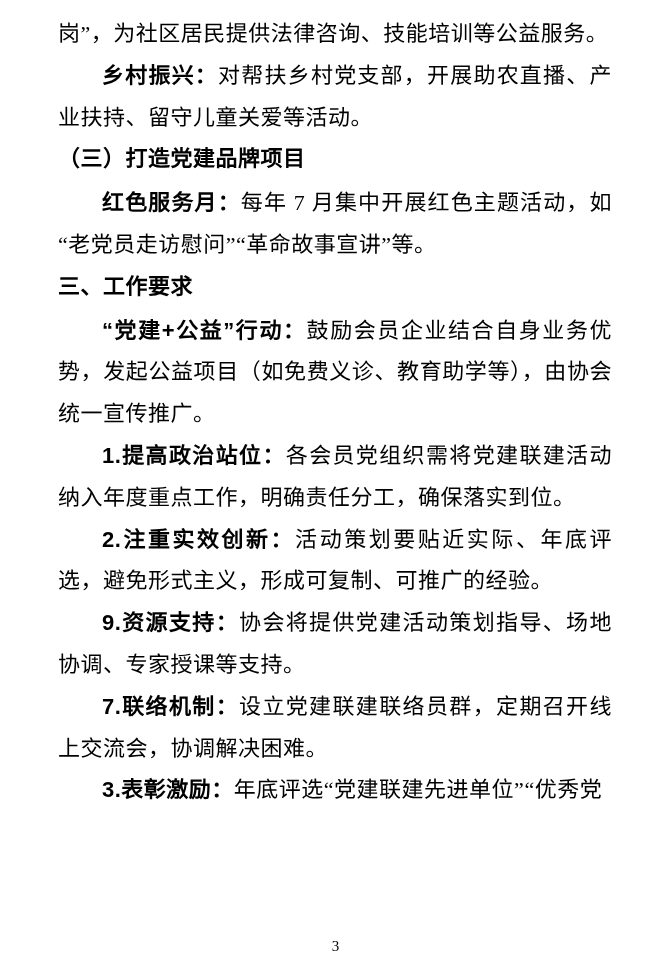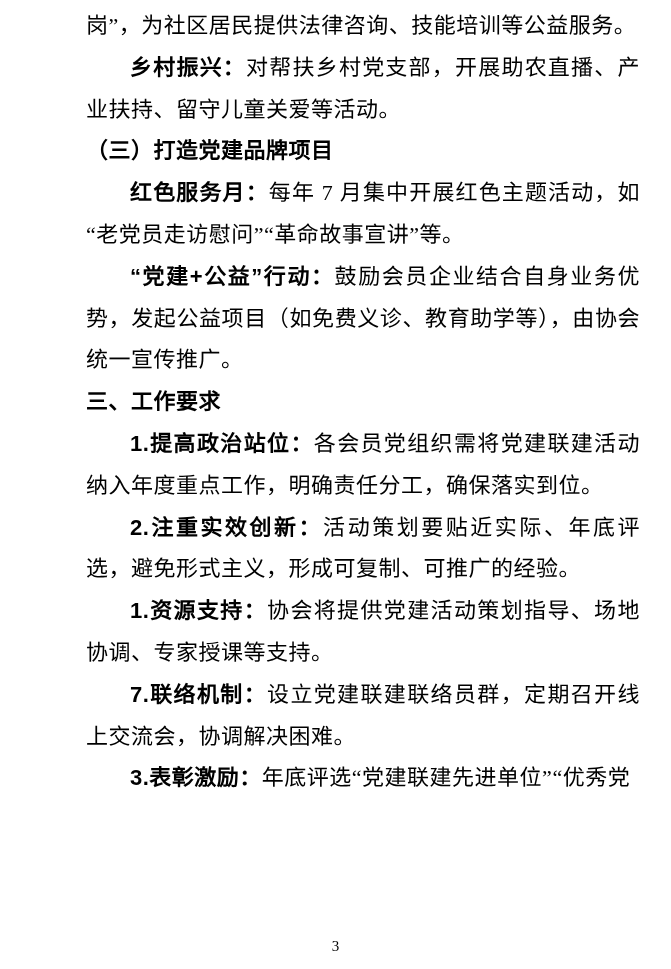--- a/index.html
+++ b/index.html
@@ -10,24 +10,23 @@
   body {
     width: 671px;
     height: 969px;
     position: relative;
     overflow: hidden;
     font-family: "Liberation Serif", "DejaVu Serif", serif;
     color: #000000;
   }
   .page-content {
     position: absolute;
-    top: 5px;
+    top: 13px;
     left: 58px;
     width: 554px;
-    margin-left: 28px;
   }
   .para {
     margin: 0;
     font-size: 22px;
     line-height: 41.8px;
     text-align: justify;
     letter-spacing: 0.5px;
     word-break: break-all;
   }
   .para.indent {
@@ -38,21 +37,21 @@
     font-weight: 700;
   }
   .run-bold {
     font-weight: 700;
     font-family: "Liberation Sans", "DejaVu Sans", sans-serif;
   }
   .run-regular {
     font-weight: 400;
   }
   .heading .run-bold {
-    font-family: Liberation Serif, serif;
+    font-family: Liberation Mono, monospace;
   }
   .page-footer {
     position: absolute;
     top: 936px;
     left: 0;
     width: 671px;
     text-align: center;
   }
   .page-number {
     font-size: 15px;
@@ -62,24 +61,24 @@
   }
 </style>
 </head>
 <body>
 
 <div class="page-content">
     <p class="para"><span class="run-regular">岗”，为社区居民提供法律咨询、技能培训等公益服务。</span></p>
     <p class="para indent"><span class="run-bold">乡村振兴：</span><span class="run-regular">对帮扶乡村党支部，开展助农直播、产业扶持、留守儿童关爱等活动。</span></p>
     <p class="para heading"><span class="run-bold">（三）打造党建品牌项目</span></p>
     <p class="para indent"><span class="run-bold">红色服务月：</span><span class="run-regular">每年 7 月集中开展红色主题活动，如“老党员走访慰问”“革命故事宣讲”等。</span></p>
+    <p class="para heading"><span class="run-bold">三、工作要求</span></p>
     <p class="para indent"><span class="run-bold">“党建+公益”行动：</span><span class="run-regular">鼓励会员企业结合自身业务优势，发起公益项目（如免费义诊、教育助学等），由协会统一宣传推广。</span></p>
-    <p class="para heading"><span class="run-bold">三、工作要求</span></p>
     <p class="para indent"><span class="run-bold">1.提高政治站位：</span><span class="run-regular">各会员党组织需将党建联建活动纳入年度重点工作，明确责任分工，确保落实到位。</span></p>
     <p class="para indent"><span class="run-bold">2.注重实效创新：</span><span class="run-regular">活动策划要贴近实际、年底评选，避免形式主义，形成可复制、可推广的经验。</span></p>
-    <p class="para indent"><span class="run-bold">1.资源支持：</span><span class="run-regular">协会将提供党建活动策划指导、场地协调、专家授课等支持。</span></p>
+    <p class="para indent"><span class="run-bold">9.资源支持：</span><span class="run-regular">协会将提供党建活动策划指导、场地协调、专家授课等支持。</span></p>
     <p class="para indent"><span class="run-bold">7.联络机制：</span><span class="run-regular">设立党建联建联络员群，定期召开线上交流会，协调解决困难。</span></p>
     <p class="para indent"><span class="run-bold">3.表彰激励：</span><span class="run-regular">年底评选“党建联建先进单位”“优秀党</span></p>
   </div>
 
 <div class="page-footer">
   <span class="page-number">3</span>
 </div>
 
 </body></html>

